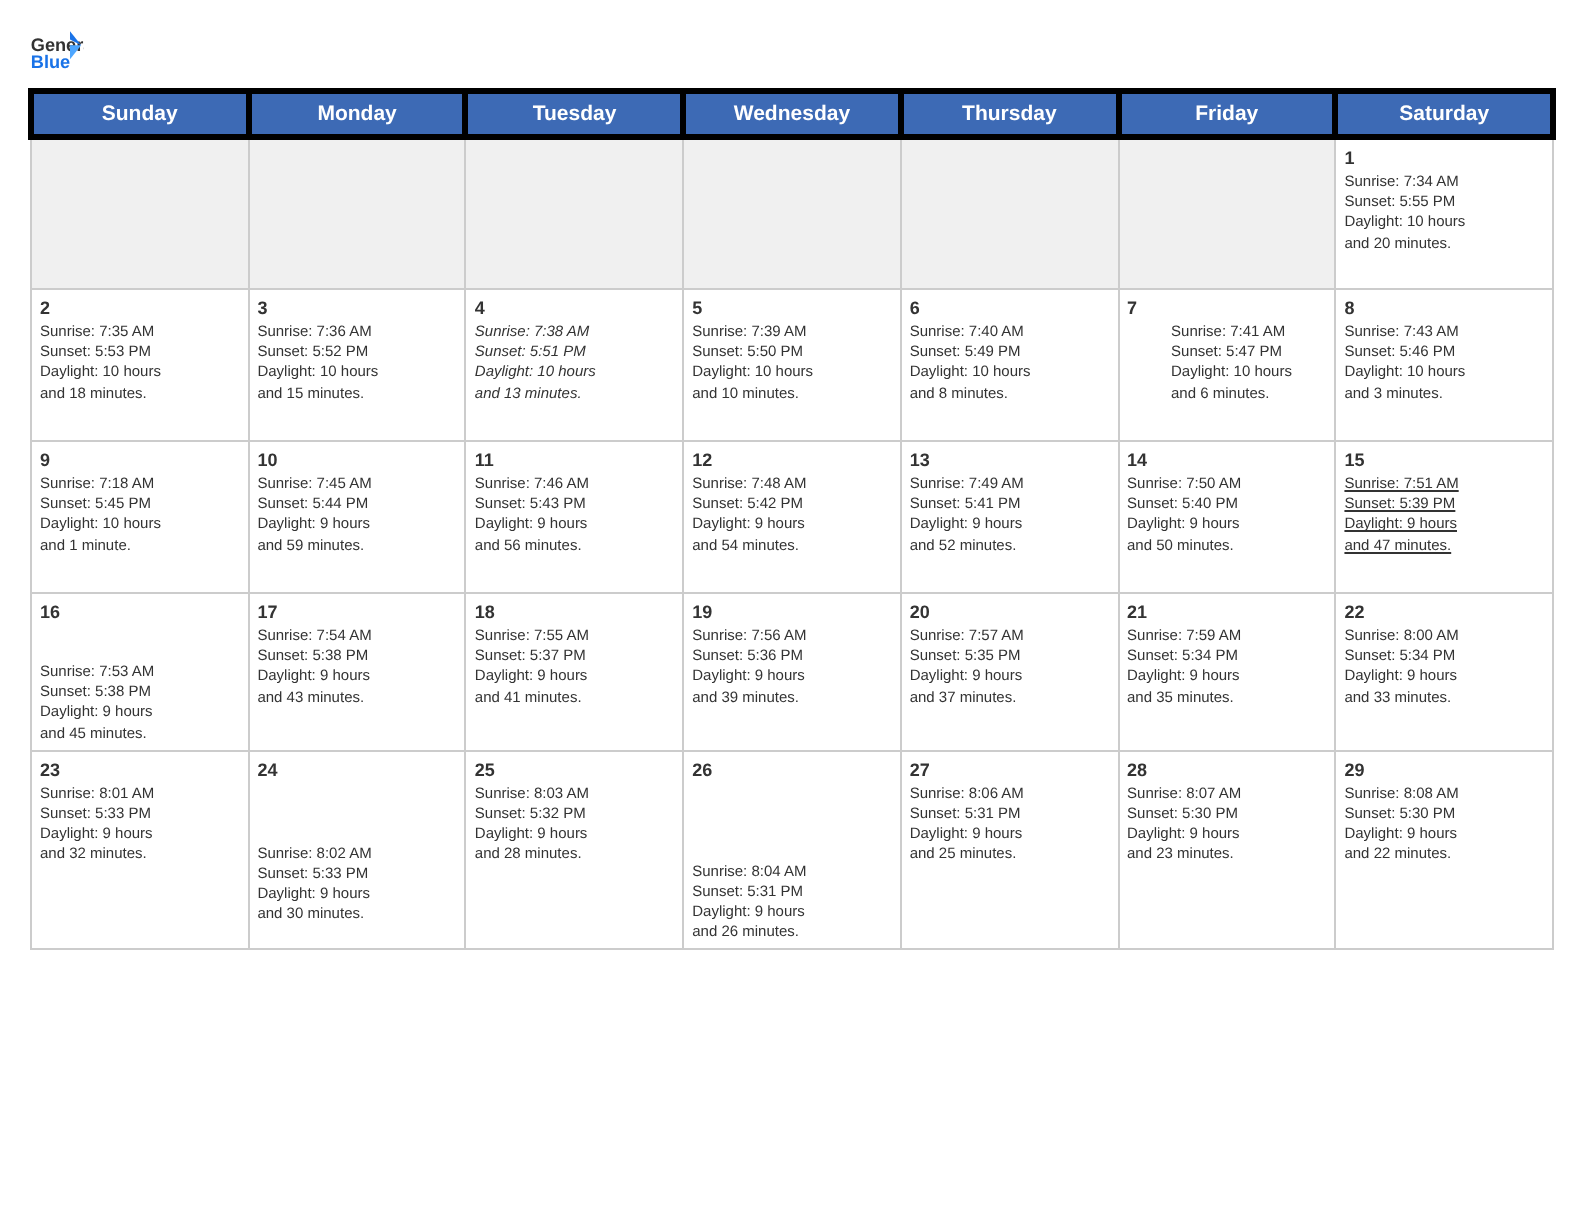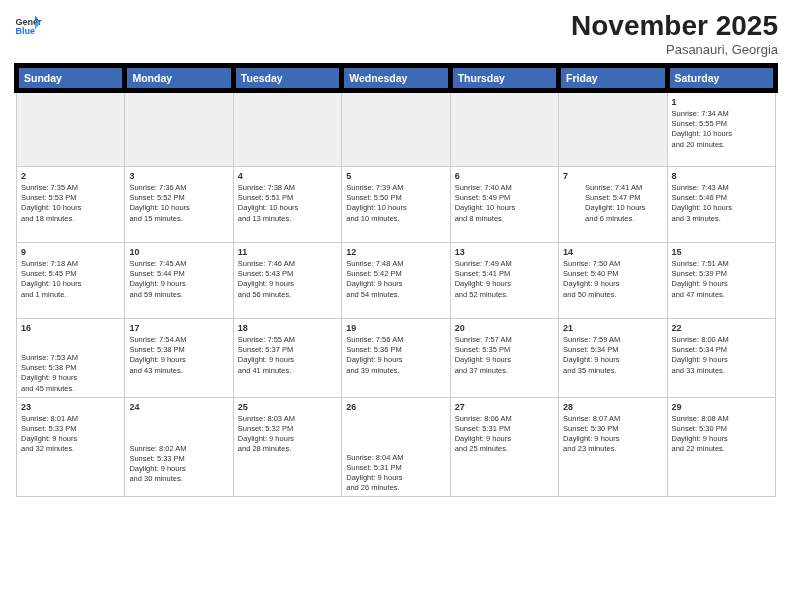--- a/index.html
+++ b/index.html
@@ -48,22 +48,22 @@
       width: 100%;
       border-collapse: collapse;
       border: 1px solid #ccc;
     }
     .calendar th {
       background: #3d6ab5;
       color: #fff;
       font-size: 10.5px;
       font-weight: bold;
       padding: 4px 5px;
-      text-align: left;
-      border: 5px solid #000000;
+      text-align: center;
+      border: 3px solid #000000;
     }
     .calendar td {
       vertical-align: top;
       border: 1px solid #ccc;
       padding: 3px 4px;
       width: calc(100% / 7);
       height: 76px;
       background: #fff;
       font-size: 7.8px;
       color: #333;
@@ -92,24 +92,20 @@
 
 <div class="page">
   <div class="header">
     <div class="logo">
       <svg class="logo-icon" viewBox="0 0 40 40">
         <text x="2" y="22" font-size="13" font-family="Arial" font-weight="bold" fill="#333">General</text>
         <text x="2" y="34" font-size="13" font-family="Arial" font-weight="bold" fill="#1a73e8">Blue</text>
         <polygon points="30,8 38,18 30,14 30,8" fill="#1a73e8"></polygon>
         <polygon points="30,18 38,18 30,28 30,18" fill="#4da6ff"></polygon>
       </svg>
-    </div>
-    <div class="title-block">
-      <h1>November 2025</h1>
-      <h2>Pasanauri, Georgia</h2>
     </div>
   </div>
 
   <table class="calendar">
     <thead>
       <tr>
         <th>Sunday</th>
         <th>Monday</th>
         <th>Tuesday</th>
         <th>Wednesday</th>
@@ -144,21 +140,21 @@
           </td>
           <td>
             <span class="day-num">3</span>
             <div class="day-info" style="white-space: pre-line;">Sunrise: 7:36 AM
 Sunset: 5:52 PM
 Daylight: 10 hours
 and 15 minutes.</div>
           </td>
           <td>
             <span class="day-num">4</span>
-            <div class="day-info" style="white-space: pre-line;">Sunrise: 7:38 AM
+            <div class="day-info" style="white-space: pre-line; font-style: italic;">Sunrise: 7:38 AM
 Sunset: 5:51 PM
 Daylight: 10 hours
 and 13 minutes.</div>
           </td>
           <td>
             <span class="day-num">5</span>
             <div class="day-info" style="white-space: pre-line;">Sunrise: 7:39 AM
 Sunset: 5:50 PM
 Daylight: 10 hours
 and 10 minutes.</div>
@@ -223,21 +219,21 @@
           </td>
           <td>
             <span class="day-num">14</span>
             <div class="day-info" style="white-space: pre-line;">Sunrise: 7:50 AM
 Sunset: 5:40 PM
 Daylight: 9 hours
 and 50 minutes.</div>
           </td>
           <td>
             <span class="day-num">15</span>
-            <div class="day-info" style="white-space: pre-line;">Sunrise: 7:51 AM
+            <div class="day-info" style="white-space: pre-line; text-decoration: underline;">Sunrise: 7:51 AM
 Sunset: 5:39 PM
 Daylight: 9 hours
 and 47 minutes.</div>
           </td>
         </tr>
         <tr>
           <td>
             <span class="day-num">16</span>
             <div class="day-info" style="white-space: pre-line; margin-top: 19px;">Sunrise: 7:53 AM
 Sunset: 5:38 PM

